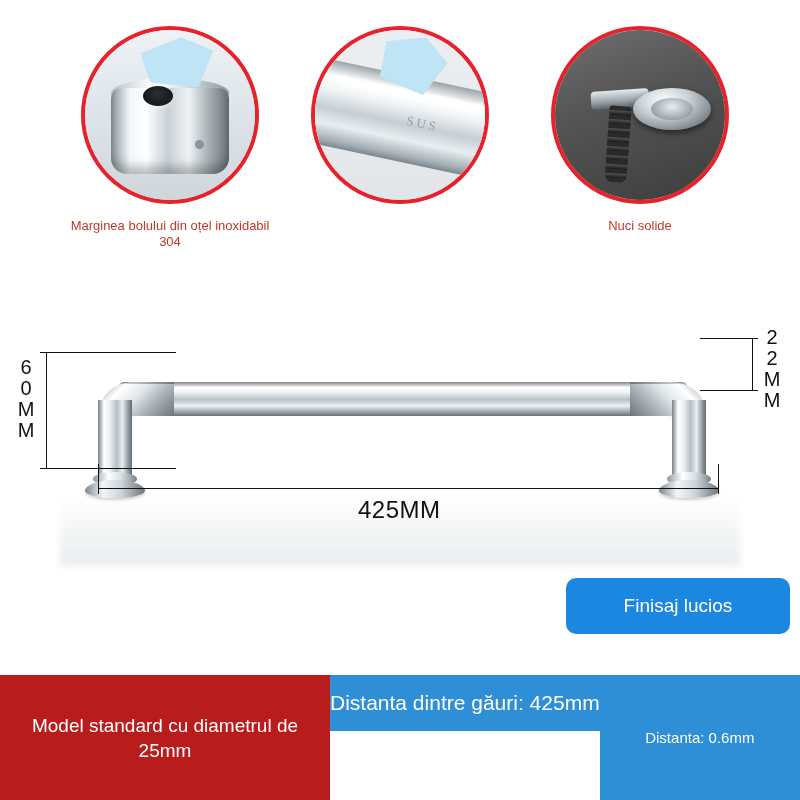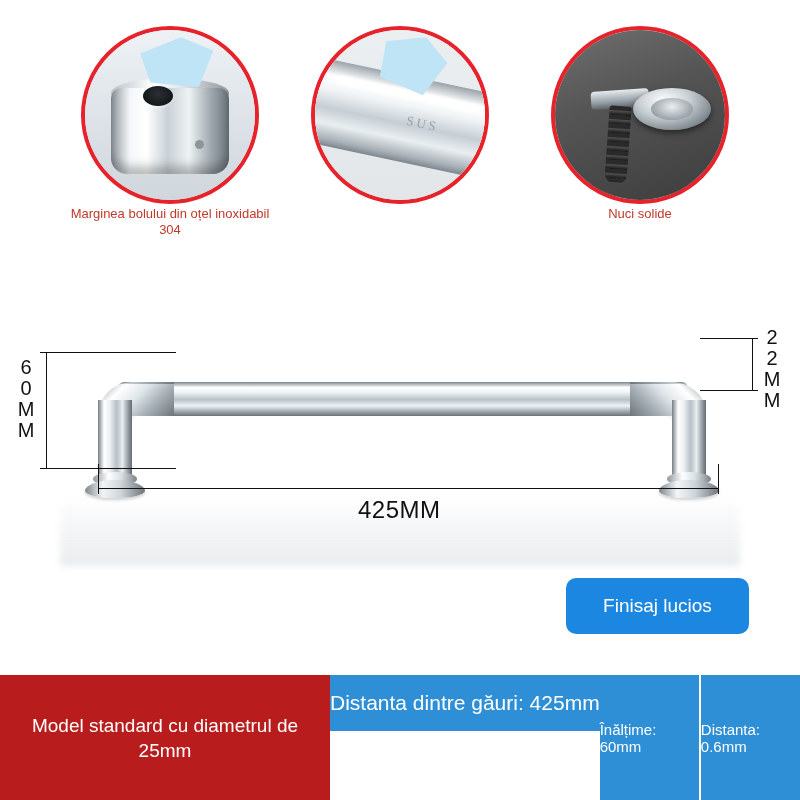--- a/index.html
+++ b/index.html
@@ -170,21 +170,21 @@
   .c3-screw {
     position: absolute;
     left: 52px; top: 76px;
     width: 22px; height: 78px;
     background: repeating-linear-gradient(180deg,#2a2a2a 0px,#2a2a2a 4px,#4e4e4e 5px,#1c1c1c 9px);
     border-radius: 3px 3px 10px 10px;
     transform: rotate(4deg);
   }
 
   .detail-caption {
-    margin-top: 2px;
+    margin-top: 14px;
     color: #c0392b;
     font-size: 13px;
     line-height: 16px;
   }
 
   
   .product-area {
     position: absolute;
     top: 300px;
     left: 0;
@@ -293,21 +293,21 @@
     writing-mode: vertical-rl;
     text-orientation: upright;
     letter-spacing: -1px;
   }
 
   
   .finish-pill {
     position: absolute;
     left: 566px;
     top: 578px;
-    width: 183px;
+    width: 224px;
     height: 56px;
     border-radius: 10px;
     background: #1b87e0;
     color: #ffffff;
     font-size: 19px;
     display: flex;
     align-items: center;
     justify-content: center;
   }
 
@@ -449,17 +449,16 @@
 
 <div class="finish-pill">
   <span>Finisaj lucios</span>
 </div>
 
 <div class="banner">
   <div class="banner-left">Model standard cu diametrul de 25mm</div>
   <div class="banner-right">
     <div class="banner-top">Distanta dintre găuri: 425mm</div>
     <div class="banner-bottom">
-      <div class="banner-cell">Înălțime: 60mm</div>
       <div class="banner-cell">Distanta: 0.6mm</div>
     </div>
   </div>
 </div>
 
 </body></html>

